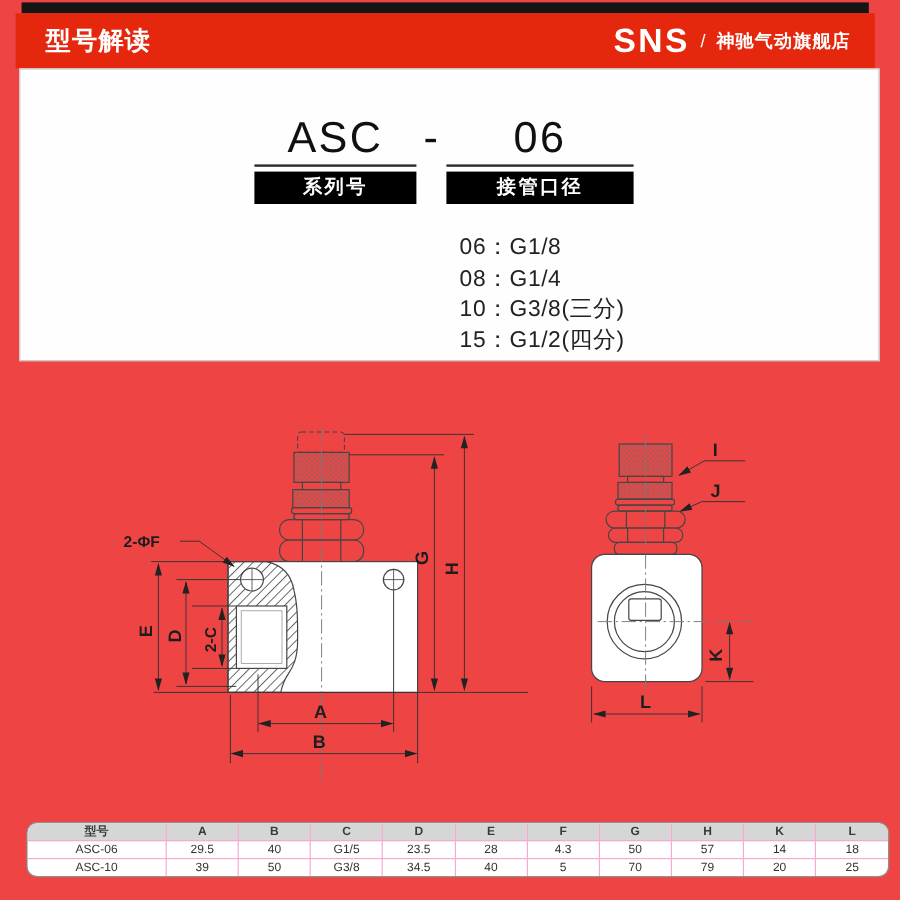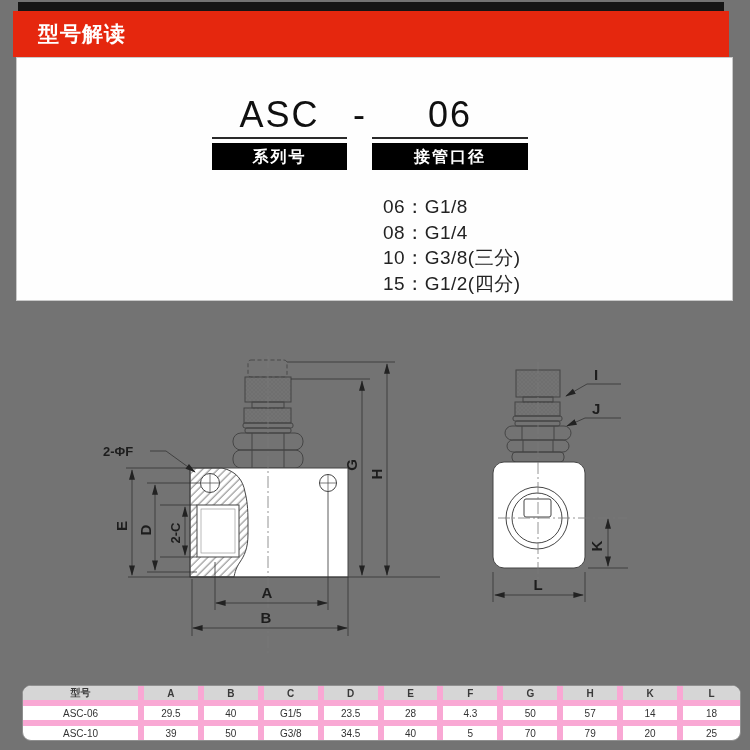--- a/index.html
+++ b/index.html
@@ -1,16 +1,16 @@
 <!DOCTYPE html>
 <html><head>
 <meta charset="utf-8">
 <style>
   html,body{margin:0;padding:0;background:#fff;}
-  #canvas{position:relative;width:750px;height:750px;background:#737373;overflow:hidden;
+  #canvas{position:relative;width:750px;height:750px;background:#ef4444;overflow:hidden;
           font-family:"Liberation Sans","DejaVu Sans",sans-serif;}
   .abs{position:absolute;}
   
   .topstrip{left:18px;top:2px;width:706px;height:9px;background:#151515;}
   .redbar{left:13px;top:11px;width:716px;height:46px;background:#e5270e;display:flex;
           align-items:center;justify-content:space-between;box-sizing:border-box;padding:0 20px 0 25px;}
   .redbar .title{color:#fff;font-size:21px;font-weight:700;letter-spacing:1px;}
   .brand{display:flex;align-items:center;gap:9px;color:#fff;}
   .brand .sns{font-size:28px;font-weight:700;letter-spacing:2px;}
   .brand .slash{font-size:15px;font-weight:400;}
@@ -19,41 +19,46 @@
   .panel{left:16px;top:57px;width:717px;height:244px;background:#fefefe;border:1px solid #c9c9c9;box-sizing:border-box;}
   .bigtxt{top:94px;height:42px;font-size:36px;font-weight:400;color:#101010;text-align:center;line-height:42px;letter-spacing:2px;}
   .uline{top:137px;height:0;border-top:2px solid #2a2a2a;}
   .blackbox{top:143px;height:27px;background:#000;color:#fff;font-size:16px;font-weight:700;
             text-align:center;line-height:27px;letter-spacing:2px;}
   .sizelist{left:383px;top:194px;font-size:19px;color:#222;}
   .sizelist div{height:25.5px;line-height:25.5px;letter-spacing:0.5px;}
   
   .tblwrap{left:22px;top:685px;width:717px;border:1px solid #8f8f8f;border-radius:9px;overflow:hidden;background:#fff;}
   table{border-collapse:collapse;width:100%;table-layout:fixed;font-size:10px;color:#333;}
-  th,td{border:6px solid #f9a8d4;text-align:center;height:14px;padding:0;font-weight:400;}
+  th,td{border:1px solid #f9a8d4;text-align:center;height:14px;padding:0;font-weight:400;}
   th{background:#d6d6d6;color:#3a3a3a;font-weight:700;}
   tr :first-child{width:115px;margin-left:32px;}
   table tr:first-child th{border-top:none;}
   table tr:last-child td{border-bottom:none;}
   table tr :first-child{border-left:none;}
   table tr :last-child{border-right:none;}
   
   svg text{font-family:"Liberation Sans","DejaVu Sans",sans-serif;}
   .dimlbl{font-size:15px;font-weight:700;fill:#1d1d1d;}
   .dimlbl.small{font-size:13px;}
 </style>
 </head>
 <body>
 
 <div id="canvas">
 
   <div class="abs topstrip"></div>
 
   <div class="abs redbar">
     <span class="title">型号解读</span>
+    <span class="brand">
+      <span class="sns">SNS</span>
+      <span class="slash">/</span>
+      <span class="store">神驰气动旗舰店</span>
+    </span>
   </div>
 
   <div class="abs panel"></div>
   <div class="abs bigtxt" style="left:212px;width:135px;">ASC</div>
   <div class="abs bigtxt" style="left:347px;width:26px;">-</div>
   <div class="abs bigtxt" style="left:372px;width:156px;">06</div>
   <div class="abs uline" style="left:212px;width:135px;"></div>
   <div class="abs uline" style="left:372px;width:156px;"></div>
   <div class="abs blackbox" style="left:372px;width:156px;">接管口径</div>
   <div class="abs blackbox" style="left:212px;width:135px;">系列号</div>

